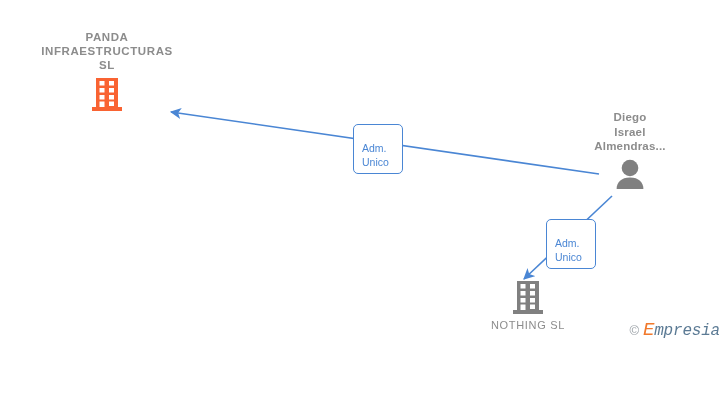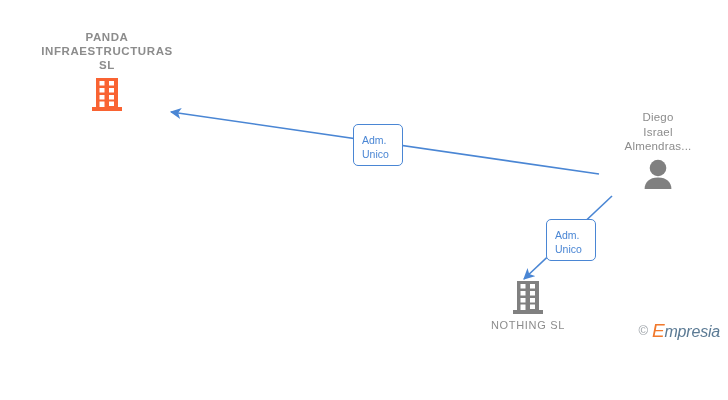--- a/index.html
+++ b/index.html
@@ -57,23 +57,24 @@
     top: 281px;
     width: 130px;
   }
   #node-nothing .node-label {
     margin-top: 4px;
     font-size: 11px;
     letter-spacing: 0.7px;
   }
 
   #node-person {
-    left: 594px;
+    left: 566px;
     top: 110px;
     width: 128px;
+    font-weight: bold;
   }
   #node-person .node-label {
     margin-bottom: 5px;
     font-size: 11.5px;
     line-height: 14.5px;
     letter-spacing: 0.2px;
   }
 
   .icon-wrap {
     display: flex;
@@ -84,21 +85,21 @@
   
   .rel-label {
     position: absolute;
     box-sizing: border-box;
     border: 1.3px solid #4a86d4;
     border-radius: 5px;
     background: #ffffff;
     color: #4a86d4;
     font-size: 10.5px;
     line-height: 14px;
-    padding: 8px 7px 4px 8px;
+    padding: 16px 7px 4px 8px;
     white-space: pre-line;
     user-select: none;
   }
   #rel-1 {
     left: 353px;
     top: 124px;
     width: 50px;
   }
   #rel-2 {
     left: 546px;
@@ -115,21 +116,21 @@
     align-items: center;
     gap: 4px;
     user-select: none;
   }
   #watermark .copy {
     color: #9aa0a6;
     font-size: 13px;
     line-height: 1;
   }
   #watermark .brand {
-    font-family: Liberation Sans, sans-serif;
+    font-family: Liberation Mono, monospace;
     font-style: italic;
     font-size: 16px;
     line-height: 1;
     color: #5b7a94;
     letter-spacing: -0.2px;
   }
   #watermark .brand .cap {
     color: #f1792c;
     font-size: 19px;
   }

